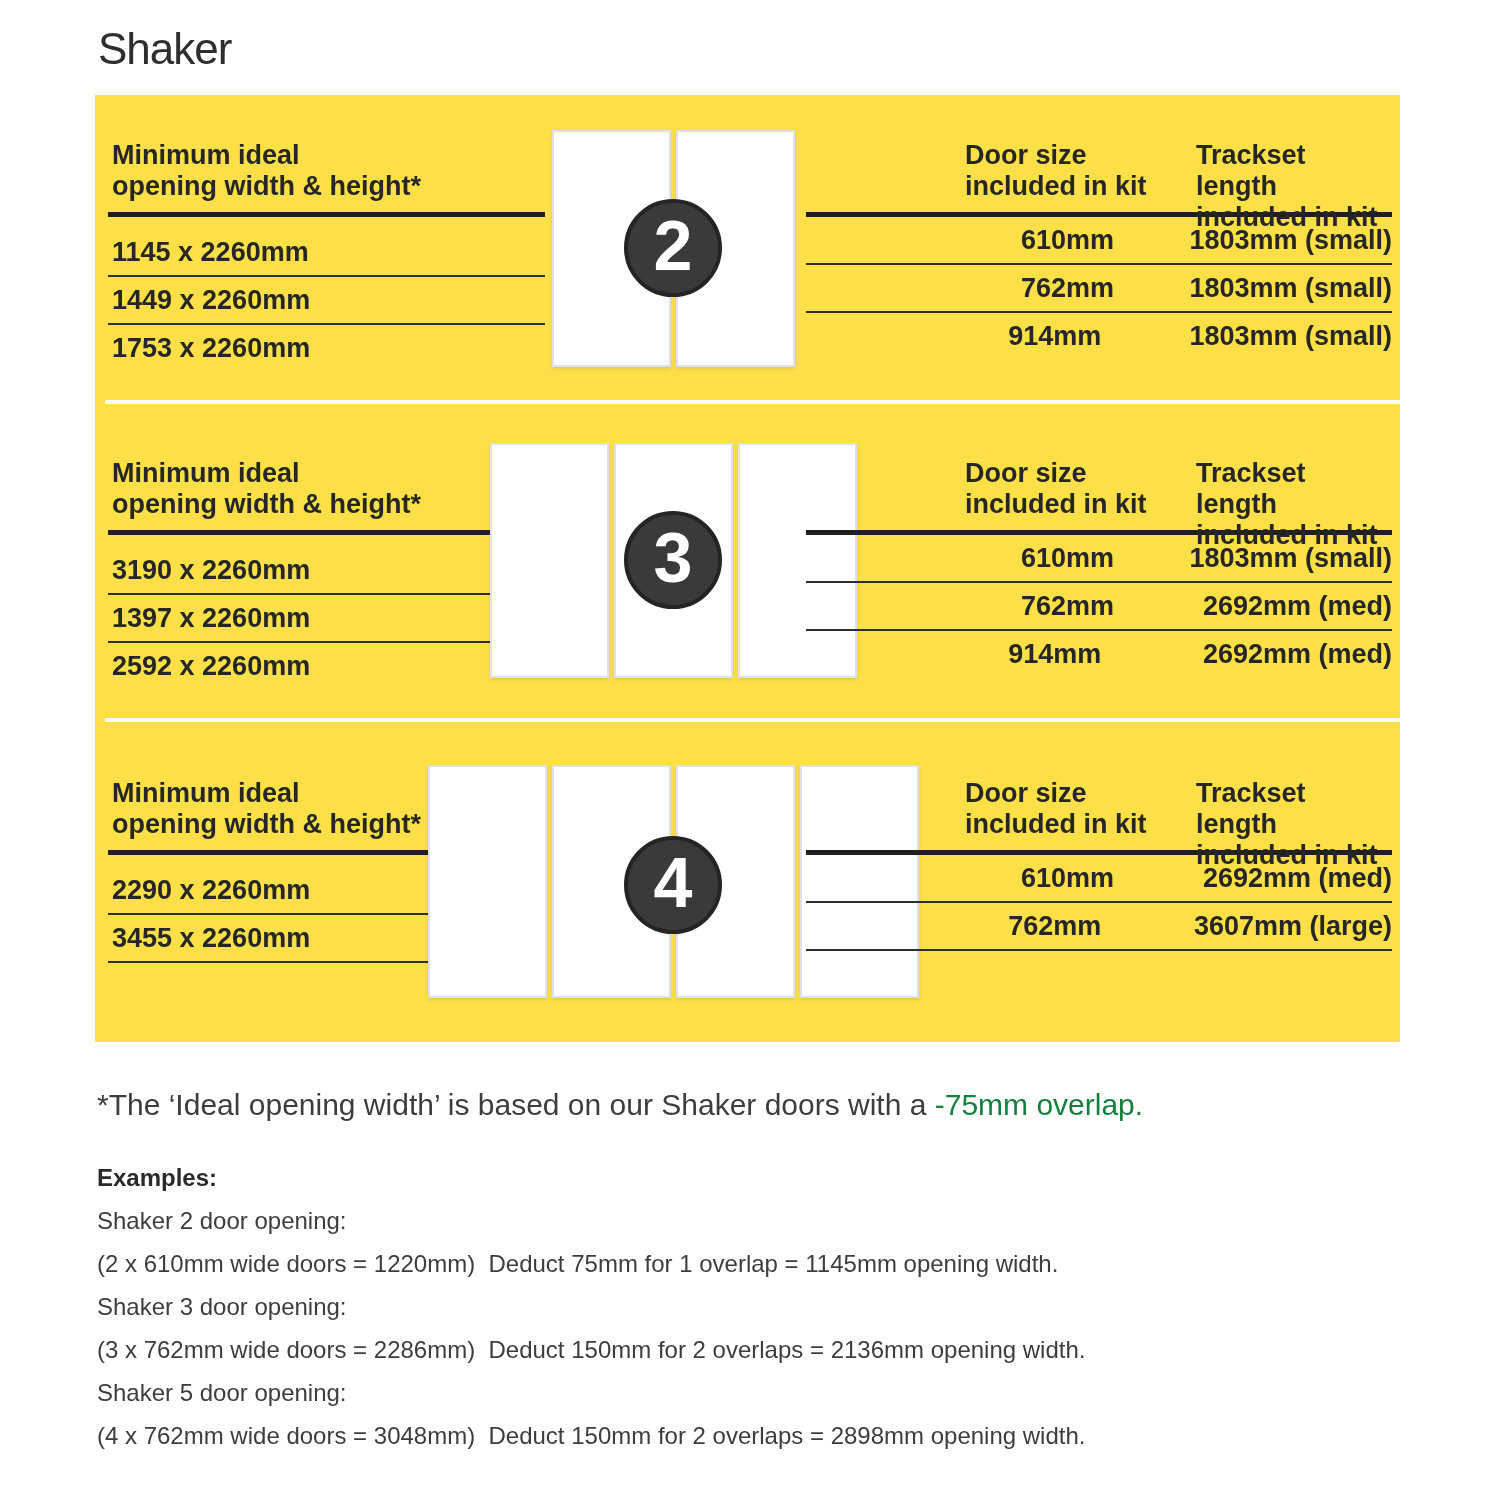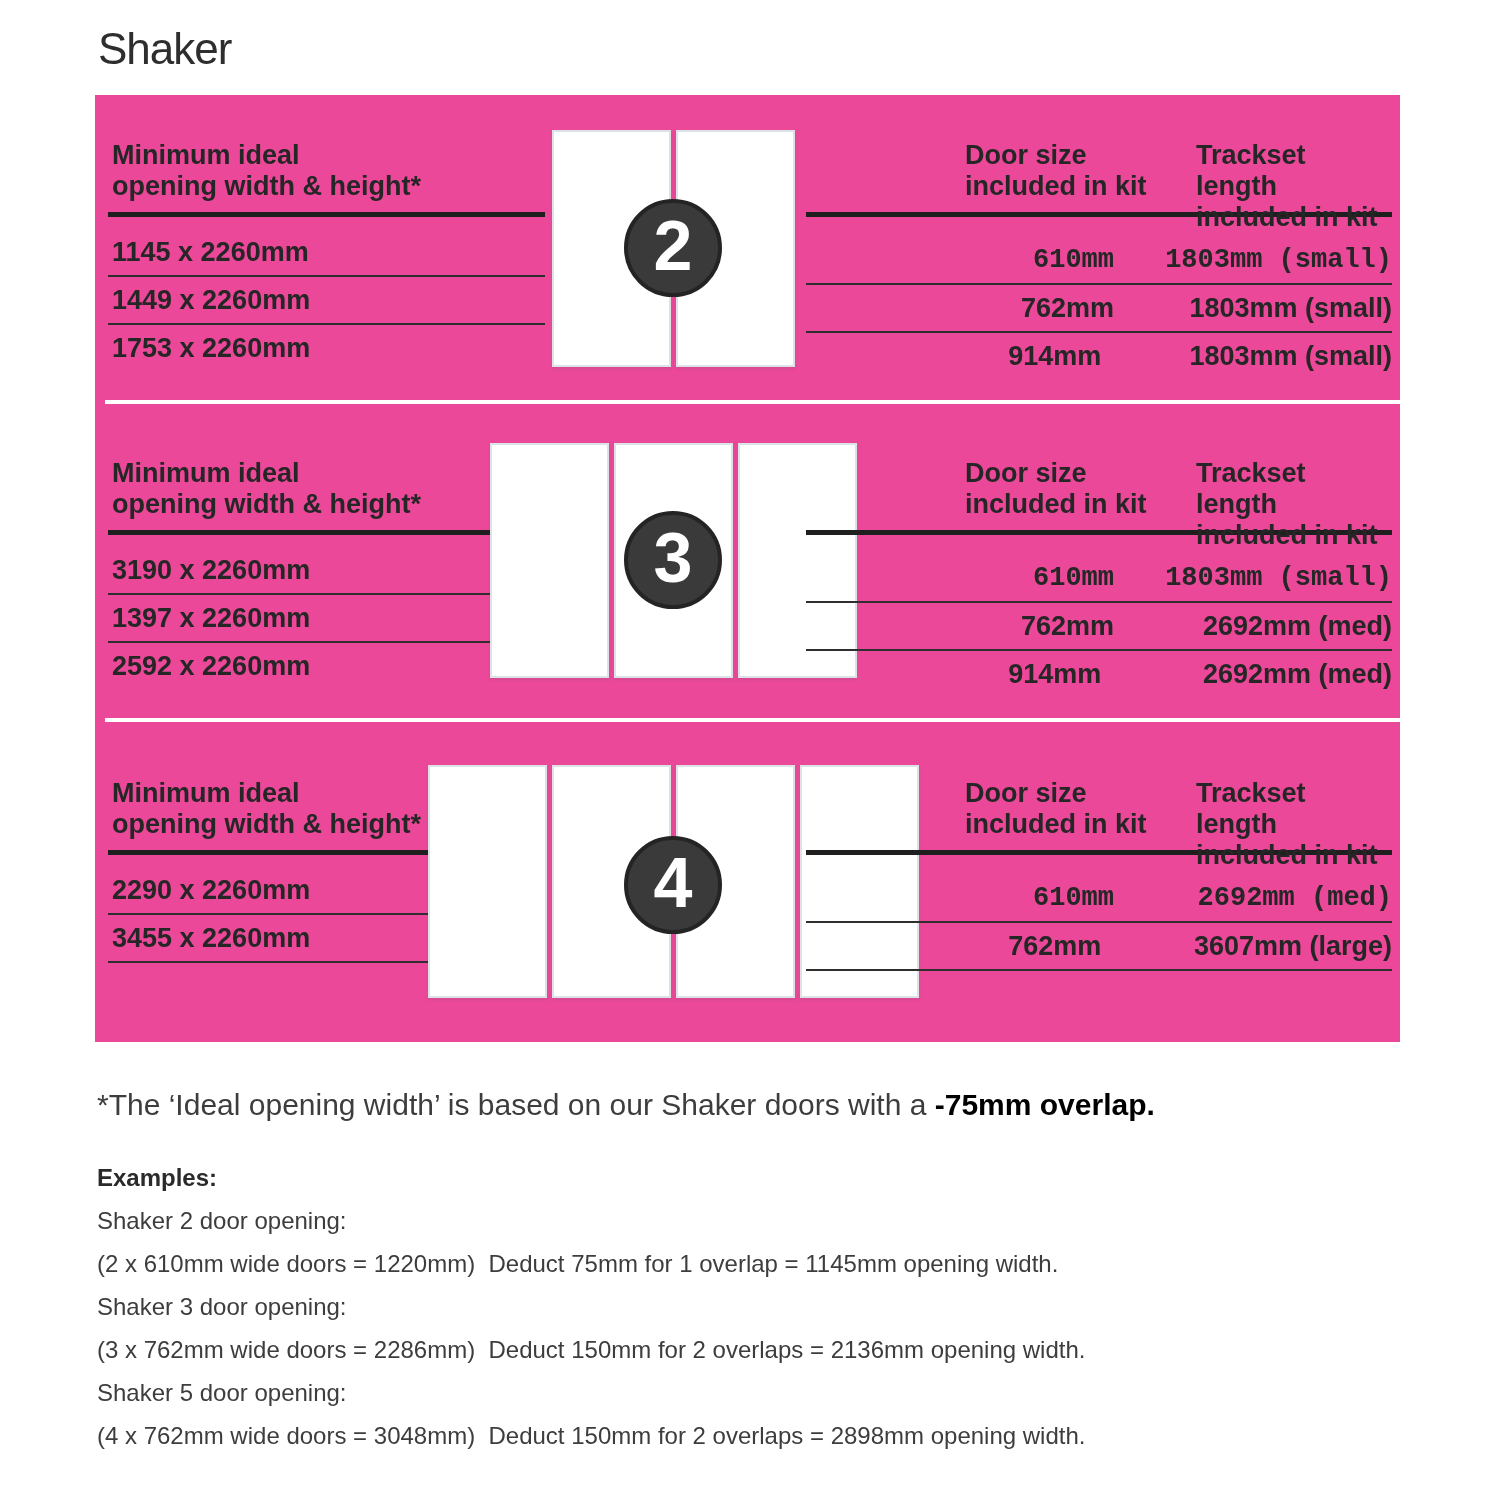--- a/index.html
+++ b/index.html
@@ -7,21 +7,21 @@
     width:1500px;height:1500px;position:relative;background:#ffffff;
     font-family:"Liberation Sans","DejaVu Sans",sans-serif;
     color:#2e2e2e;overflow:hidden;
   }
   .page-title{
     position:absolute;left:98px;top:24px;
     font-size:44px;font-weight:500;letter-spacing:-1px;color:#2e2e2e;
   }
   .gray{
     position:absolute;left:95px;top:95px;width:1305px;height:947px;
-    background:#ec4899;
+    background:#fde047;
   }
   .panel{position:relative;width:100%;}
   .p1{height:305px;}
   .p2{height:314px;}
   .p3{height:320px;}
   .panel-sep{height:4px;background:#ffffff;margin-left:10px;}
 
   
   .ltable{position:absolute;left:13px;width:437px;top:45px;}
   .p2 .ltable,.p2 .rtable{top:54px;}
@@ -64,32 +64,32 @@
   .rthead{position:relative;height:66px;}
   .rh{position:absolute;top:0;}
   .rh1{left:159px;}
   .rh2{left:390px;}
   .rh div{font-size:27px;font-weight:700;line-height:31px;color:#262626;}
   .rrow{
     display:flex;height:48px;line-height:46px;box-sizing:border-box;
     border-bottom:2px solid #2e2e2e;
     font-size:27px;font-weight:600;color:#262626;
   }
-  .thick + .rrow{margin-top:20px;font-family:Liberation Mono, monospace;}
+  .thick + .rrow{margin-top:0;}
   .panel .rrow:last-of-type{border-bottom:none;gap:24px;}
   .p3 .rrow:last-of-type{border-bottom:2px solid #2e2e2e;}
   .cdoor{width:308px;text-align:right;}
   .ctrack{width:278px;text-align:right;}
 
   
   .footnote{
     position:absolute;left:97px;top:1088px;
     font-size:30px;line-height:34px;color:#3d3d3d;font-weight:400;
   }
-  .footnote b{color:#000000;font-weight:700;}
+  .footnote b{color:#15803d;font-weight:400;}
   .examples{
     position:absolute;left:97px;top:1156px;
     font-size:24px;line-height:43px;color:#3d3d3d;font-weight:400;
   }
   .examples .ex-heading{font-weight:700;color:#2a2a2a;}
 </style>
 </head>
 <body>
 
 <div class="page-title">Shaker</div>

